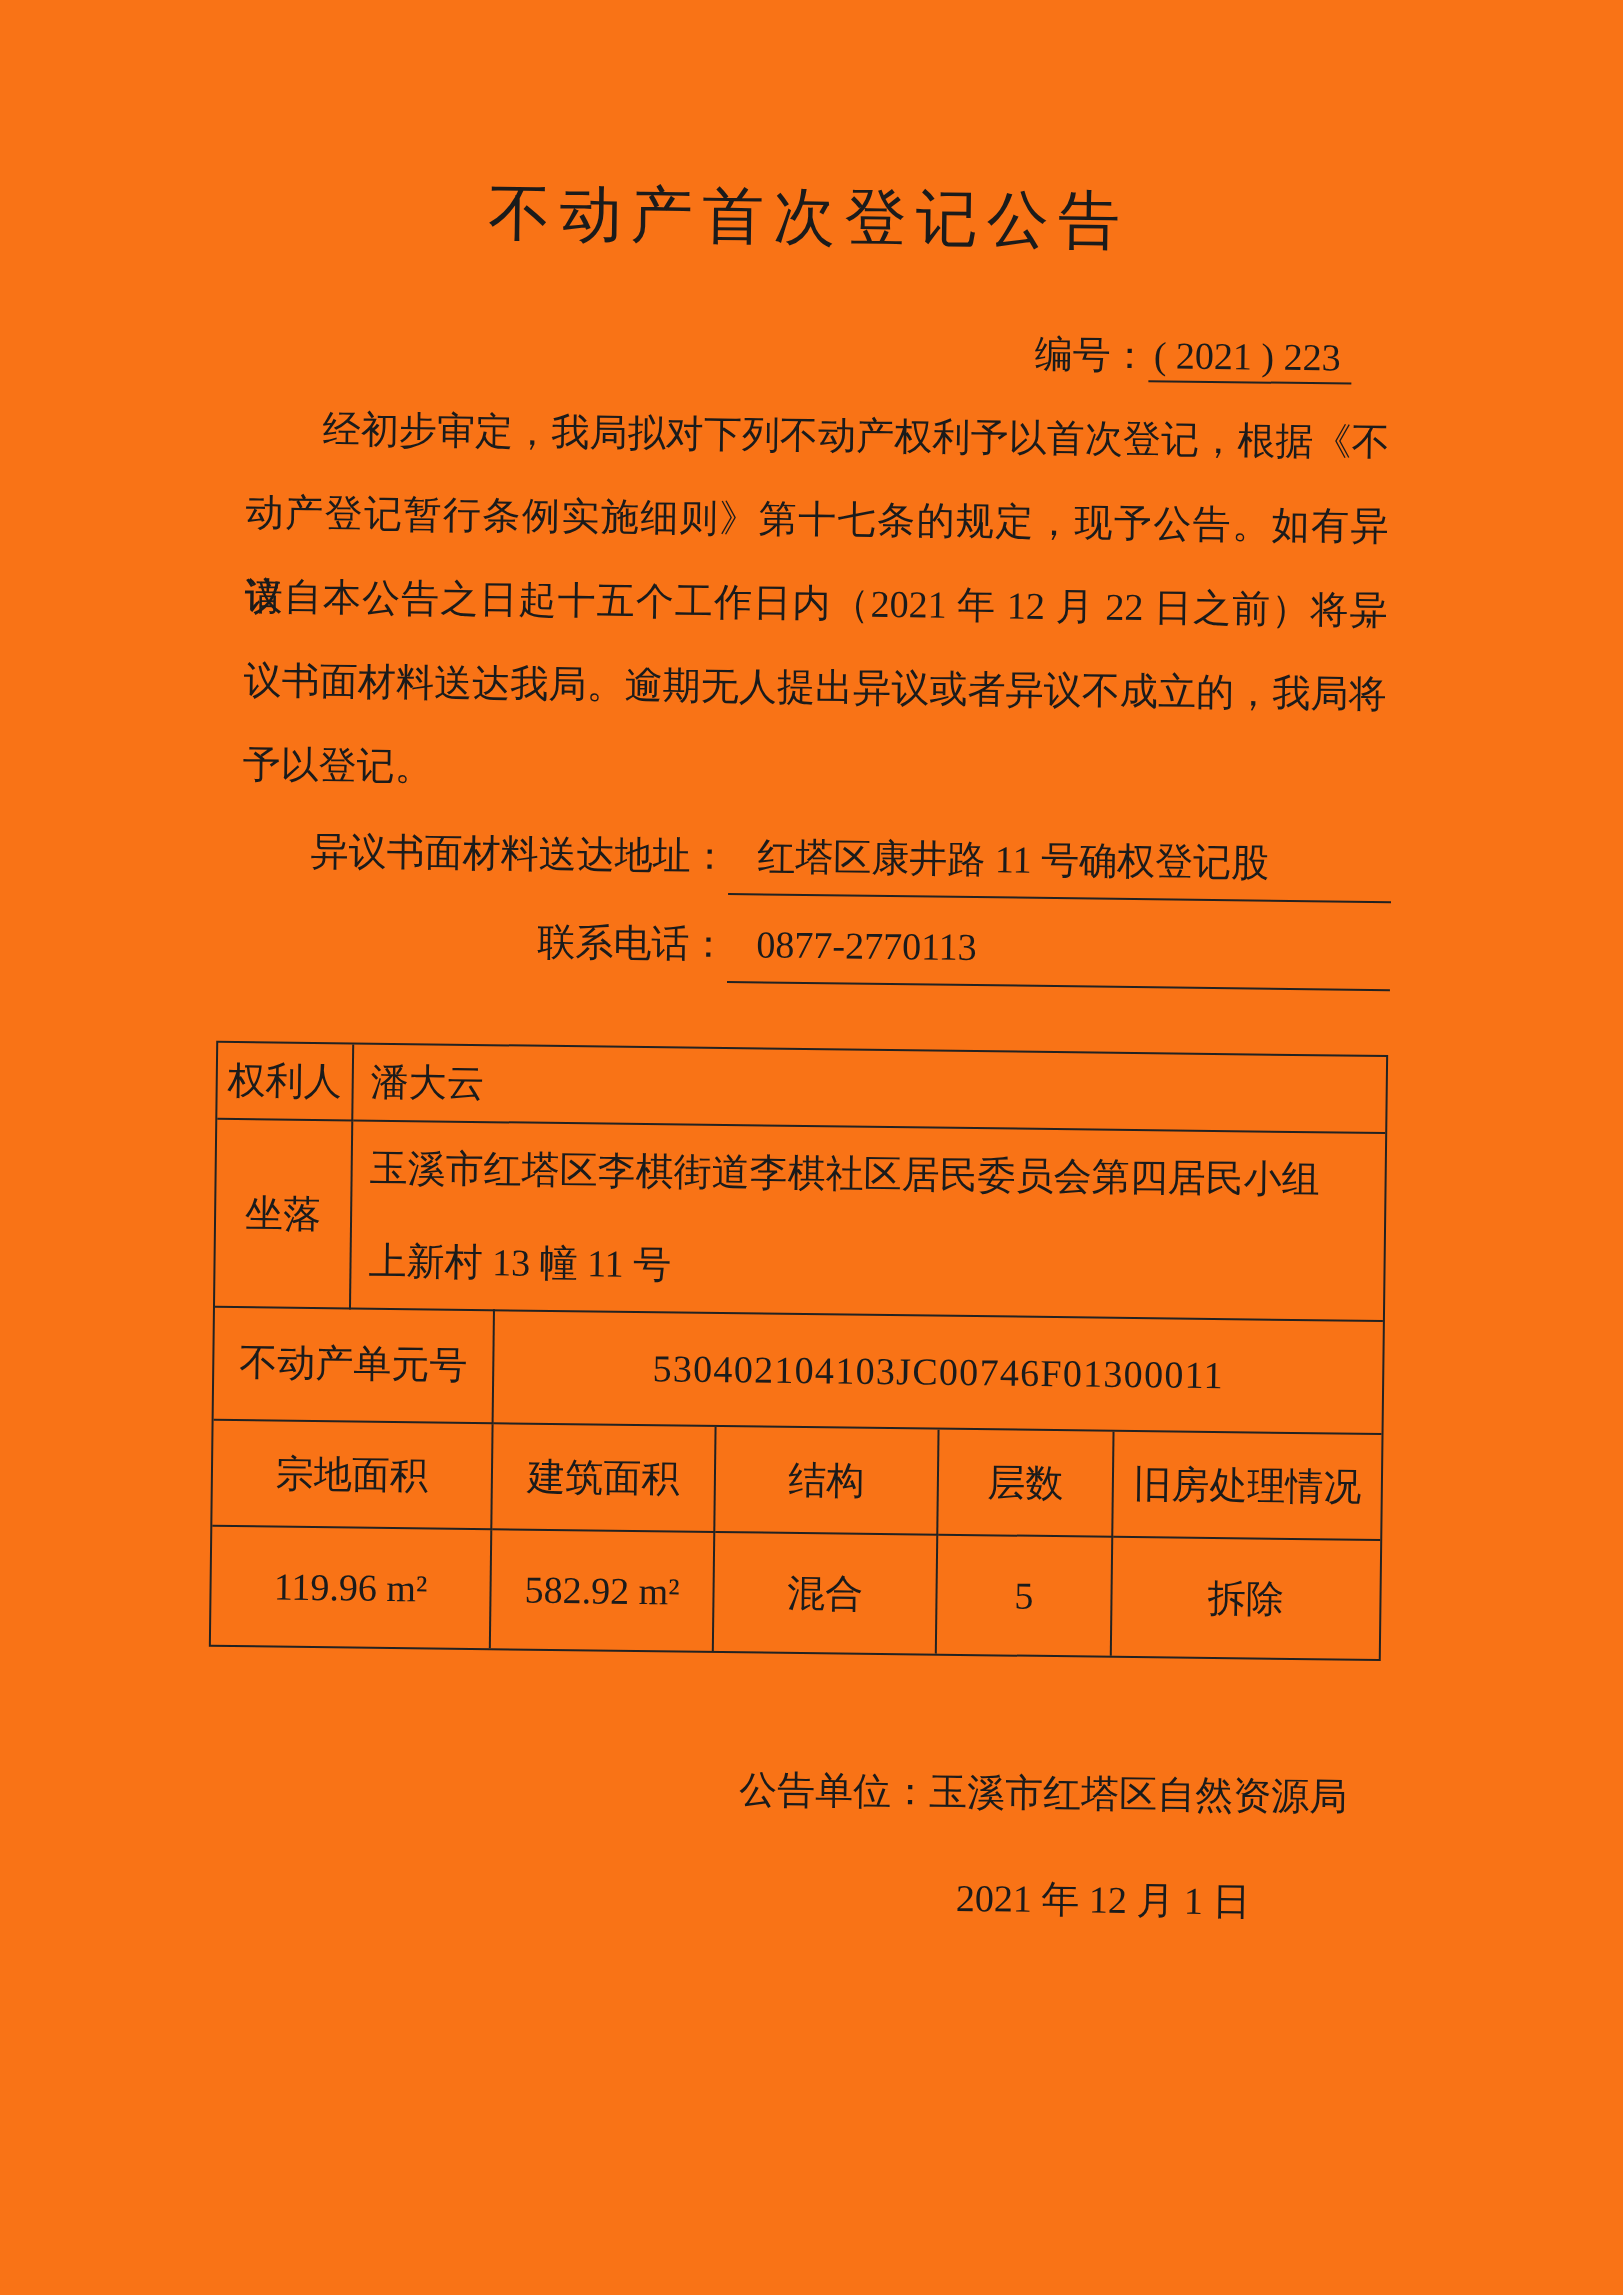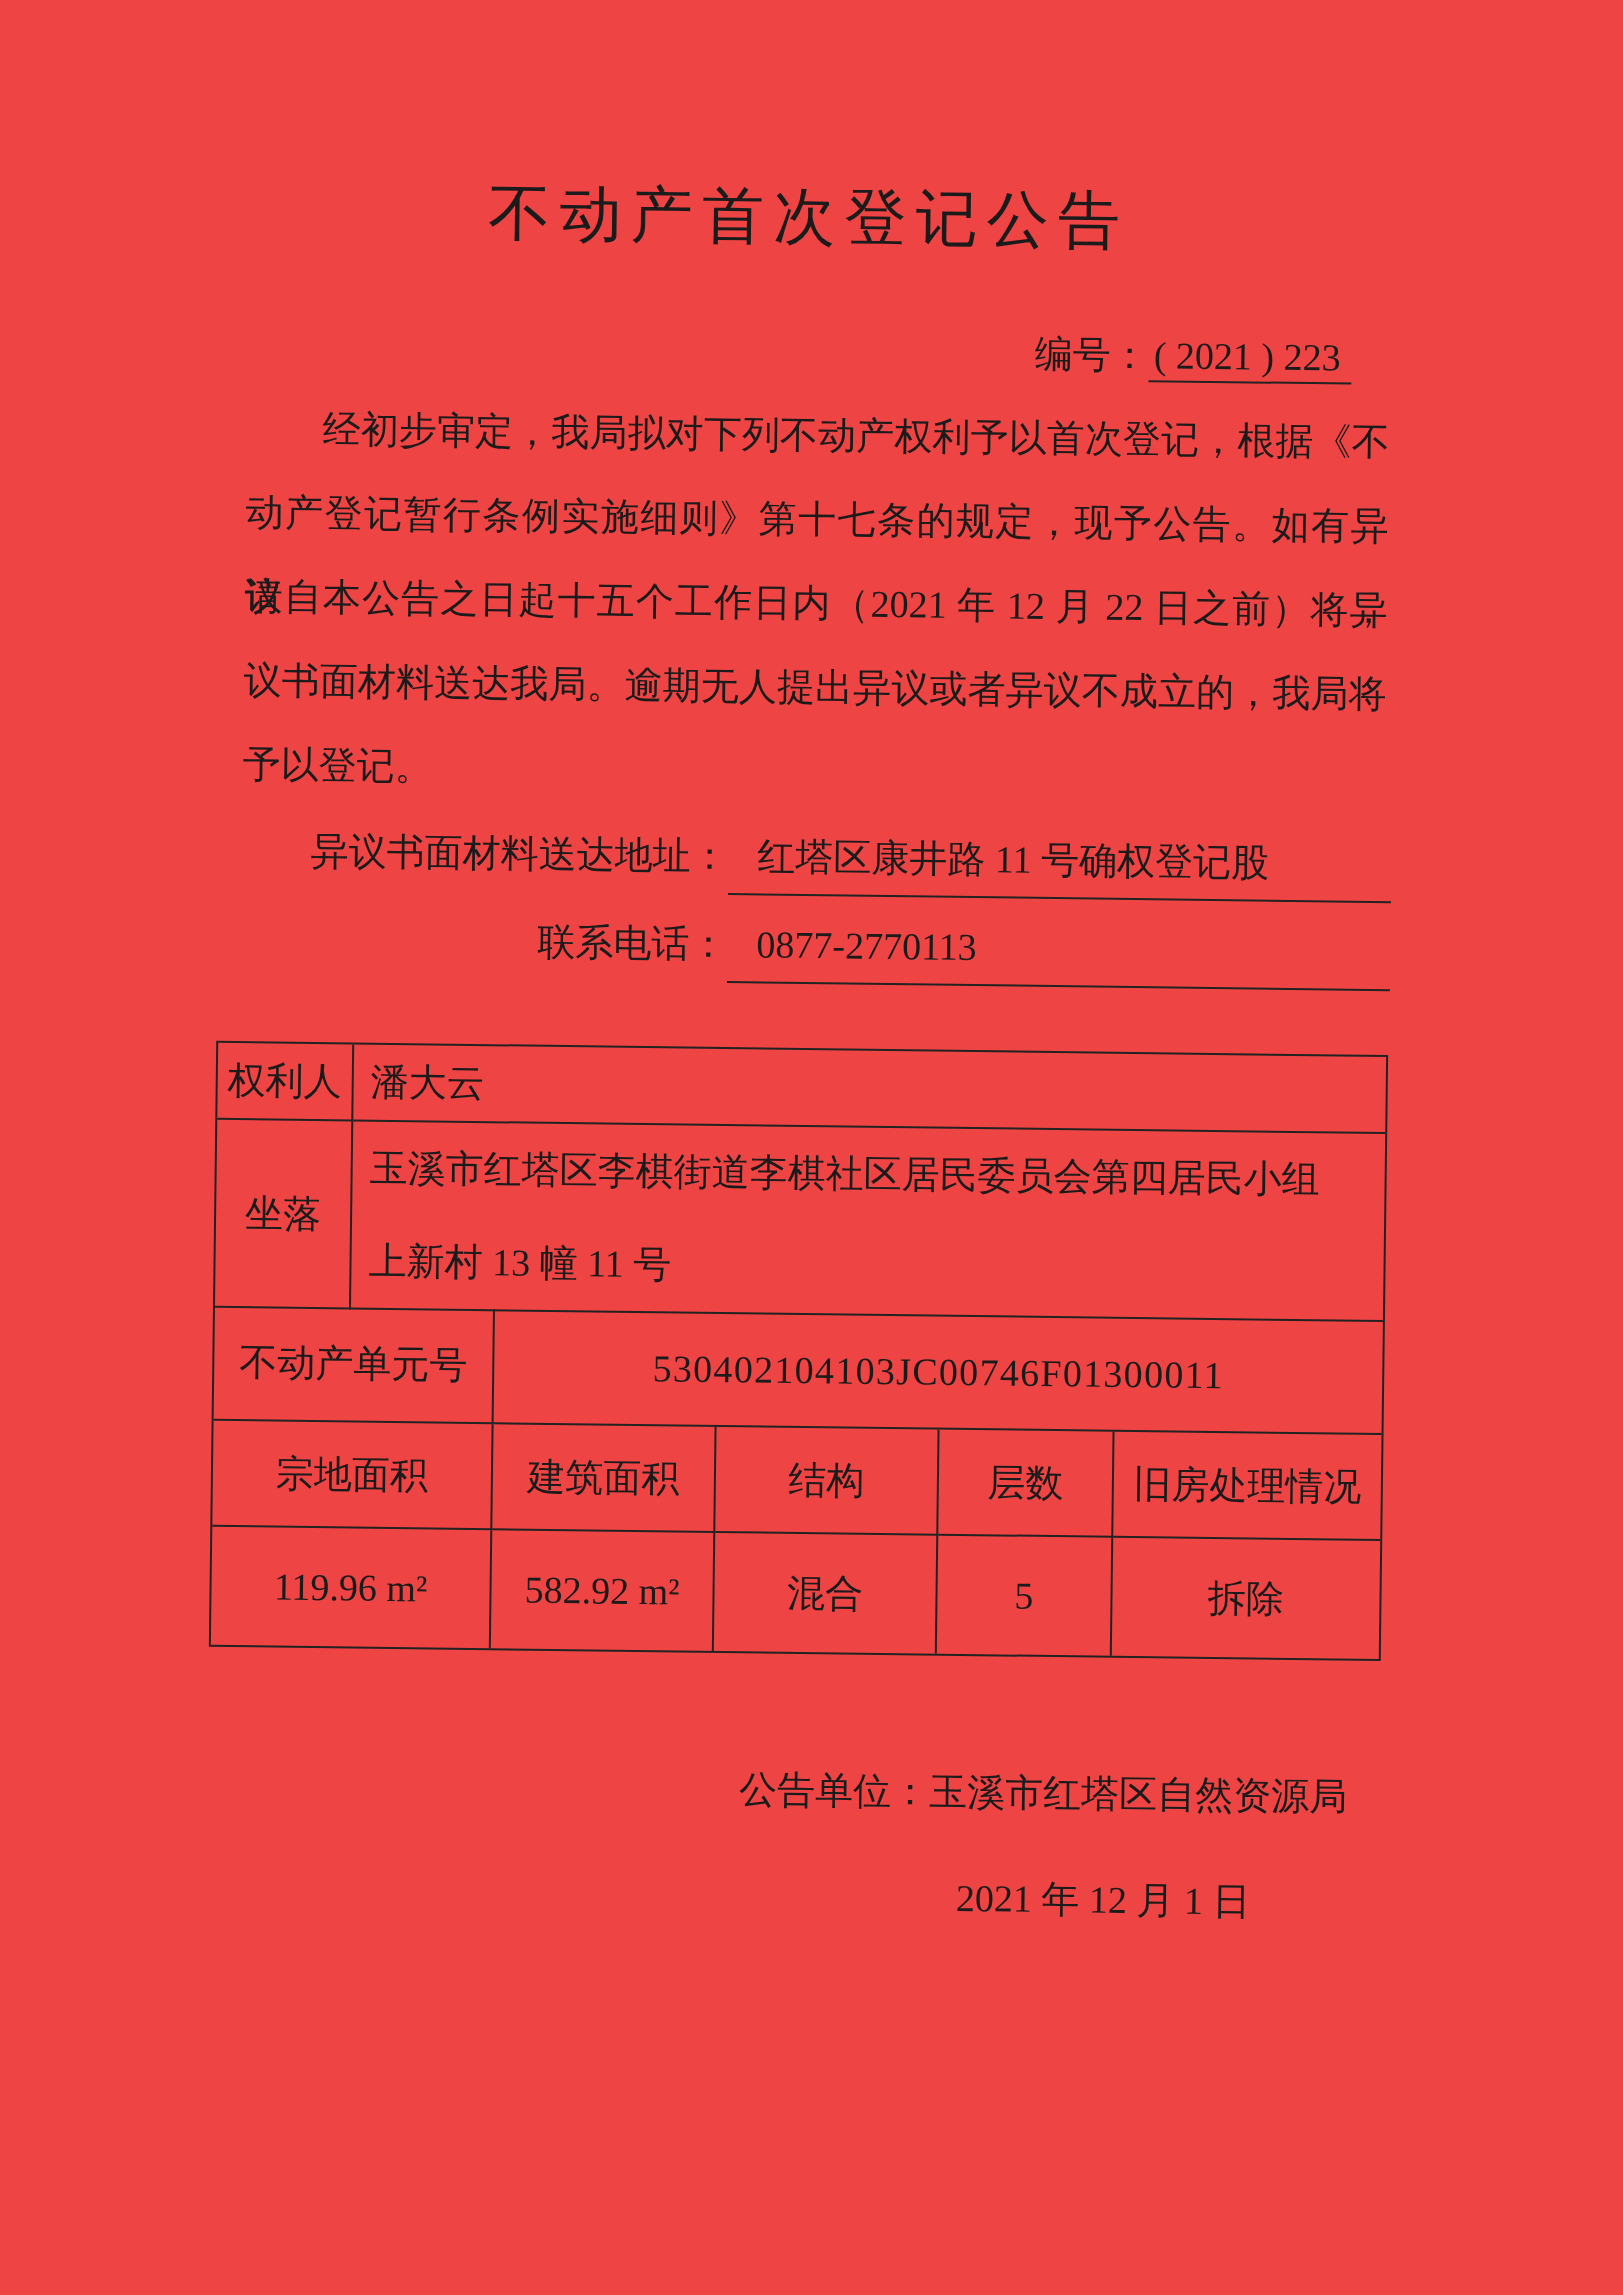--- a/index.html
+++ b/index.html
@@ -1,20 +1,20 @@
 <!DOCTYPE html>
 <html style="font-size:10.5px"><head>
 <meta charset="utf-8">
 <style>
   html, body { margin:0; padding:0; background:#ffffff; }
   .page {
     position:relative;
     width:1623px;
     height:2295px;
-    background:#ef4444;
+    background:#f97316;
     overflow:hidden;
     font-family:"Liberation Serif","DejaVu Serif",serif;
     color:#1b1b1b;
   }
   .tilt {
     position:absolute;
     left:0; top:0; right:0; bottom:0;
     transform:rotate(0.7deg);
     transform-origin:812px 0;
   }

